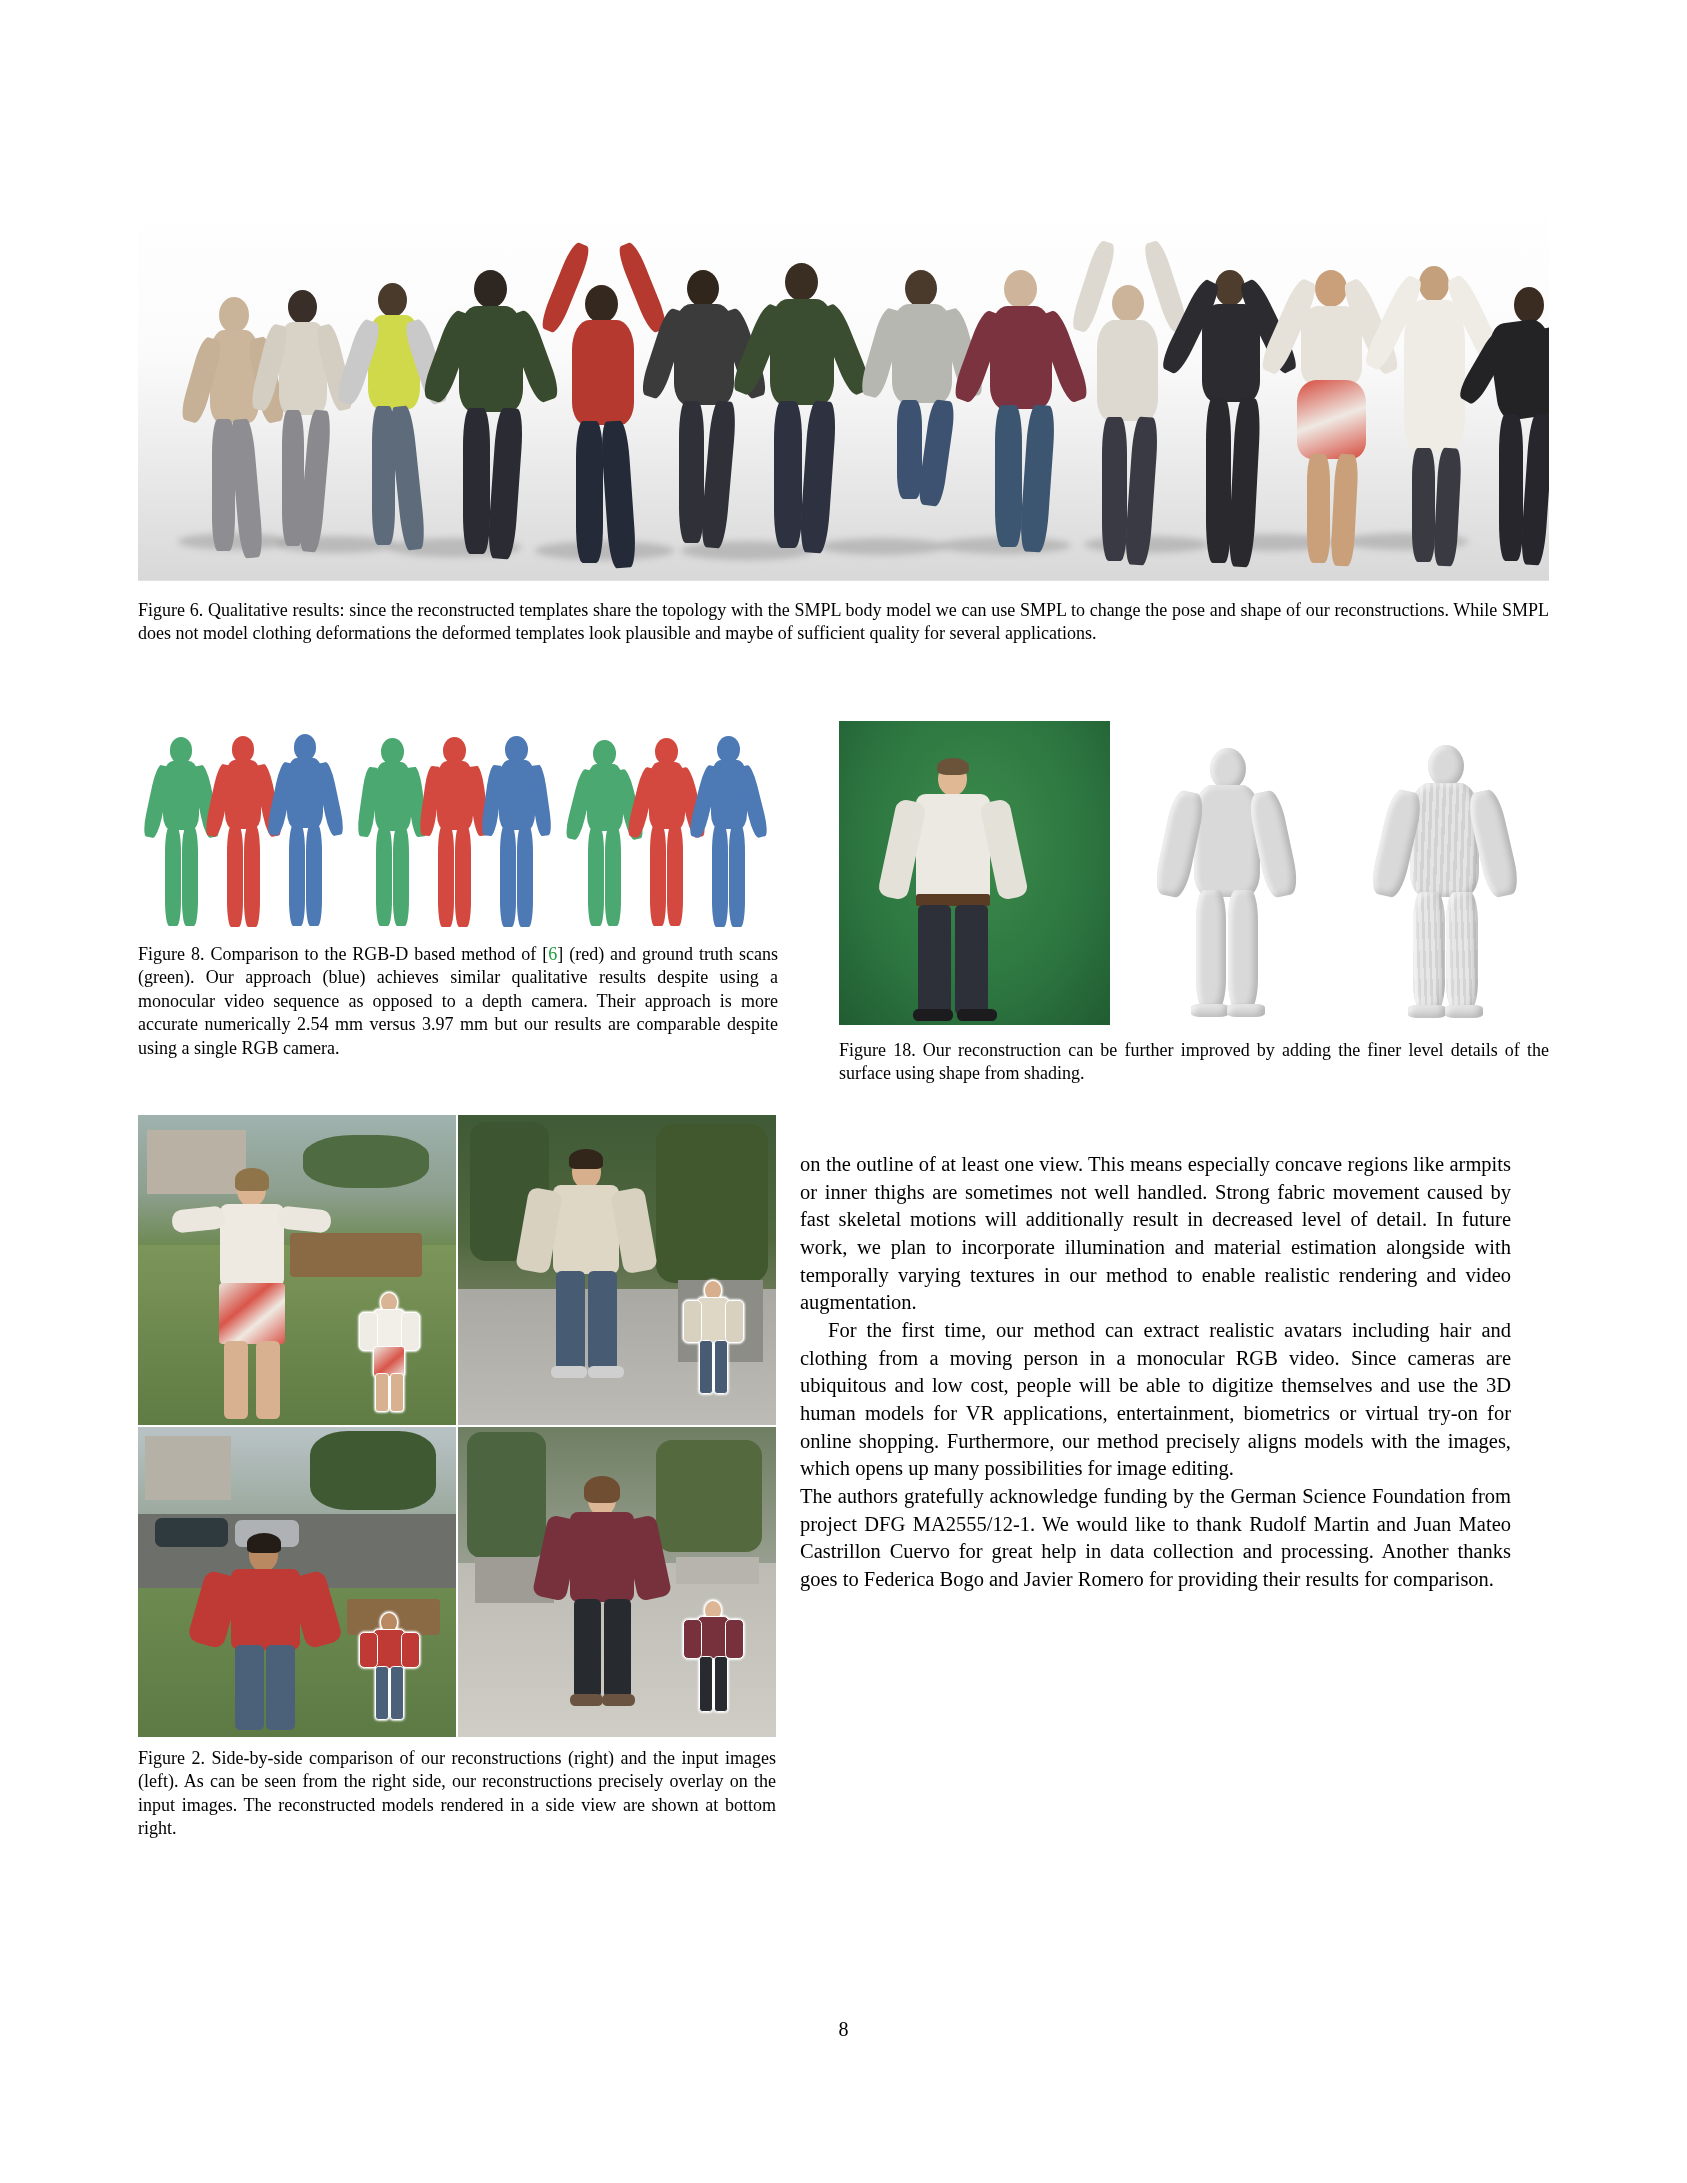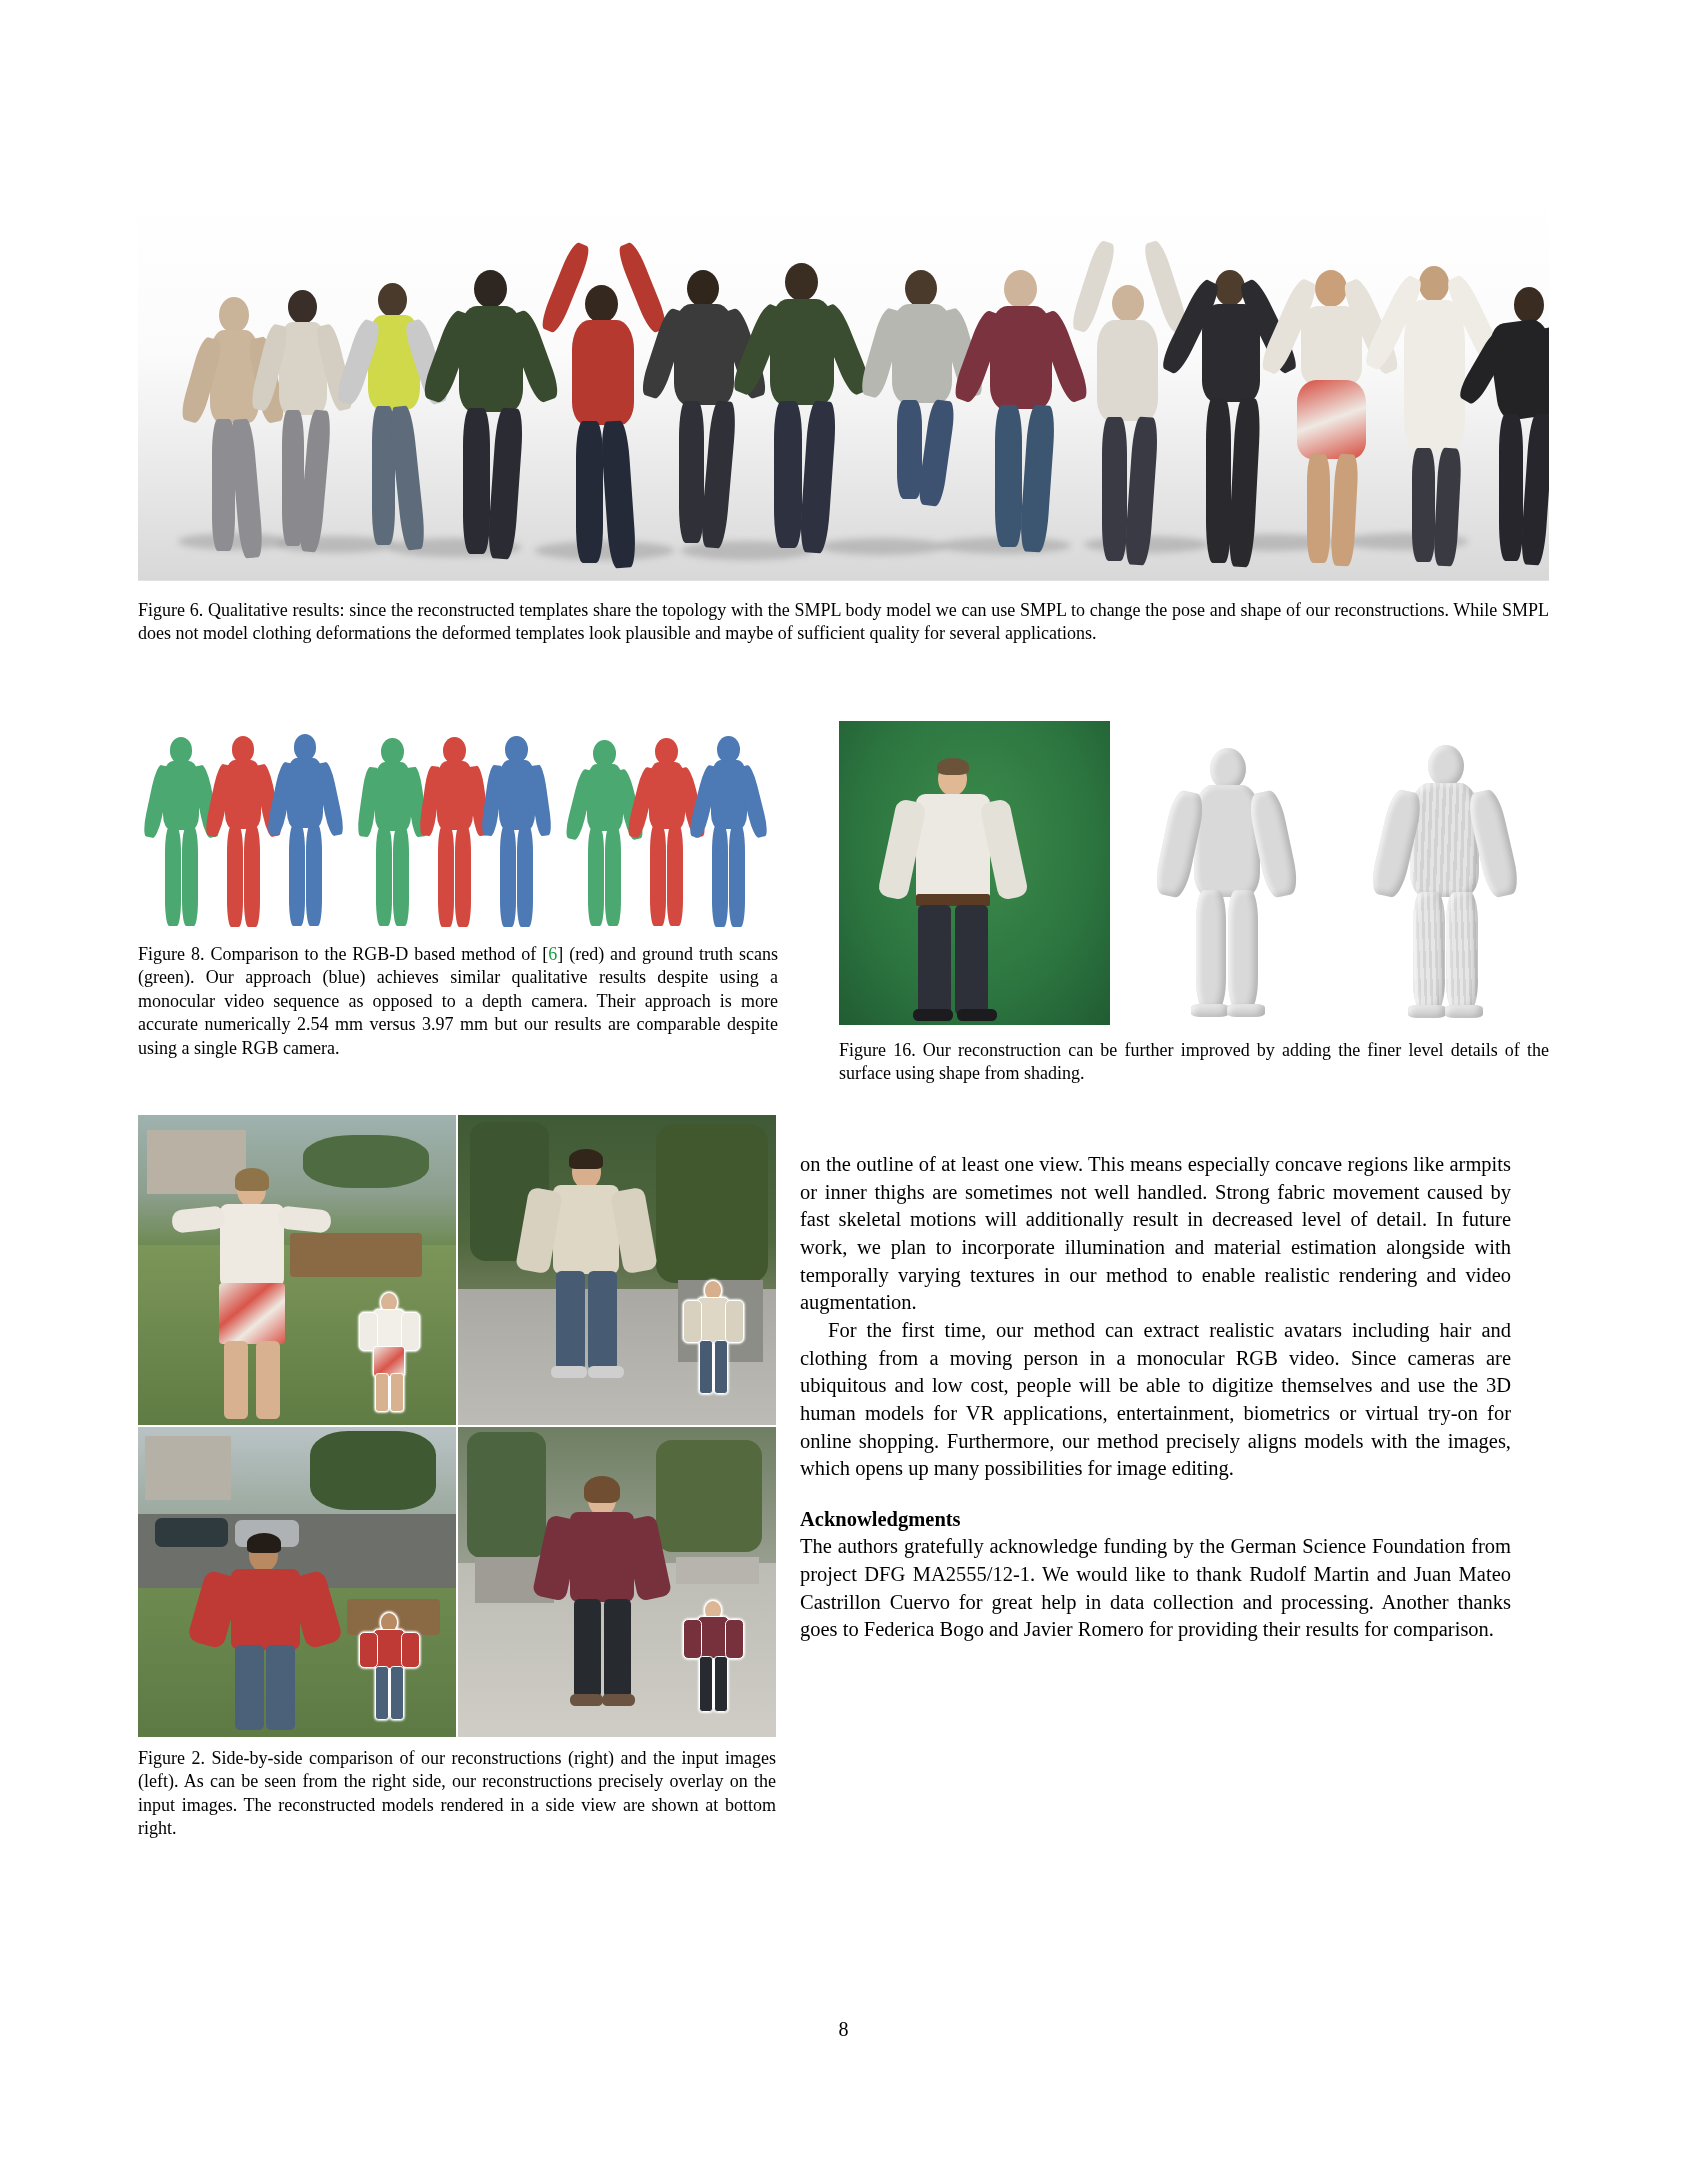--- a/index.html
+++ b/index.html
@@ -457,21 +457,21 @@
     <div class="ph" style="left:85px;top:24px;width:36px;height:42px;"></div>
     <div class="pt" style="left:67px;top:62px;width:69px;height:114px;background:repeating-linear-gradient(92deg,#d2d2d2 0 3.3px,#e4e4e4 3.3px 6.6px);"></div>
     <div class="pa" style="left:37px;top:69px;width:33px;height:107px;transform:rotate(13deg);"></div>
     <div class="pa" style="left:134px;top:69px;width:33px;height:107px;transform:rotate(-13deg);"></div>
     <div class="pl" style="left:70px;top:171px;width:32px;height:119px;background:repeating-linear-gradient(88deg,#d4d4d4 0 2.6px,#e6e6e6 2.6px 6px);"></div>
     <div class="pl" style="left:103px;top:171px;width:32px;height:119px;background:repeating-linear-gradient(88deg,#d4d4d4 0 2.6px,#e6e6e6 2.6px 6px);"></div>
     <div class="pl" style="left:65px;top:284px;width:38px;height:13.2px;"></div>
     <div class="pl" style="left:102px;top:284px;width:38px;height:13.2px;"></div>
   </div>
 
-  <div id="fig10-cap" class="caption">Figure 16. Our reconstruction can be further improved by adding the finer level details of the surface using shape from shading.</div>
+  <div id="fig10-cap" class="caption">Figure 18. Our reconstruction can be further improved by adding the finer level details of the surface using shape from shading.</div>
 
   <div id="fig9-img">
 
     <div class="tile tile-grass">
       <div style="position:absolute;left:0;top:0;width:100%;height:42%;background:linear-gradient(180deg,#9fb2ae 0%,#8d9f8e 60%,#6e8a54 100%);"></div>
       <div style="position:absolute;left:9.3px;top:14.6px;width:99px;height:64px;background:#b9b2a4;"></div>
       <div style="position:absolute;left:165px;top:20px;width:126px;height:53px;background:#4e6b41;border-radius:40%;"></div>
       <div style="position:absolute;left:152px;top:118px;width:132px;height:44px;background:#8a6a44;border-radius:4px;"></div>
 
       <div style="position:absolute;left:99px;top:58px;width:29px;height:34px;border-radius:50%;background:#dcb390;"></div>
@@ -570,20 +570,19 @@
         <div style="position:absolute;left:34px;top:56px;width:12px;height:54px;background:#272a2f;border:1.3px solid #fff;border-radius:3.3px;"></div>
       </div>
     </div>
   </div>
 
   <div id="fig9-cap" class="caption">Figure 2. Side-by-side comparison of our reconstructions (right) and the input images (left). As can be seen from the right side, our reconstructions precisely overlay on the input images. The reconstructed models rendered in a side view are shown at bottom right.</div>
 
   <div id="right-col" class="body-text">
     <p>on the outline of at least one view. This means especially concave regions like armpits or inner thighs are sometimes not well handled. Strong fabric movement caused by fast skeletal motions will additionally result in decreased level of detail. In future work, we plan to incorporate illumination and material estimation alongside with temporally varying textures in our method to enable realistic rendering and video augmentation.</p>
     <p class="indent"><span>For the first time, our method can extract realistic avatars including hair and clothing from a moving person in a </span><span class="italic">monocular RGB video</span><span>. Since cameras are ubiquitous and low cost, people will be able to digitize themselves and use the 3D human models for VR applications, entertainment, biometrics or virtual try-on for online shopping. Furthermore, our method precisely aligns models with the images, which opens up many possibilities for image editing.</span></p>
-    <div id="ack-head">Acknowledgments</div>
     <p>The authors gratefully acknowledge funding by the German Science Foundation from project DFG MA2555/12-1. We would like to thank Rudolf Martin and Juan Mateo Castrillon Cuervo for great help in data collection and processing. Another thanks goes to Federica Bogo and Javier Romero for providing their results for comparison.</p>
   </div>
 
   <div id="page-number">8</div>
 
 </div>
 
 
 </body></html>

